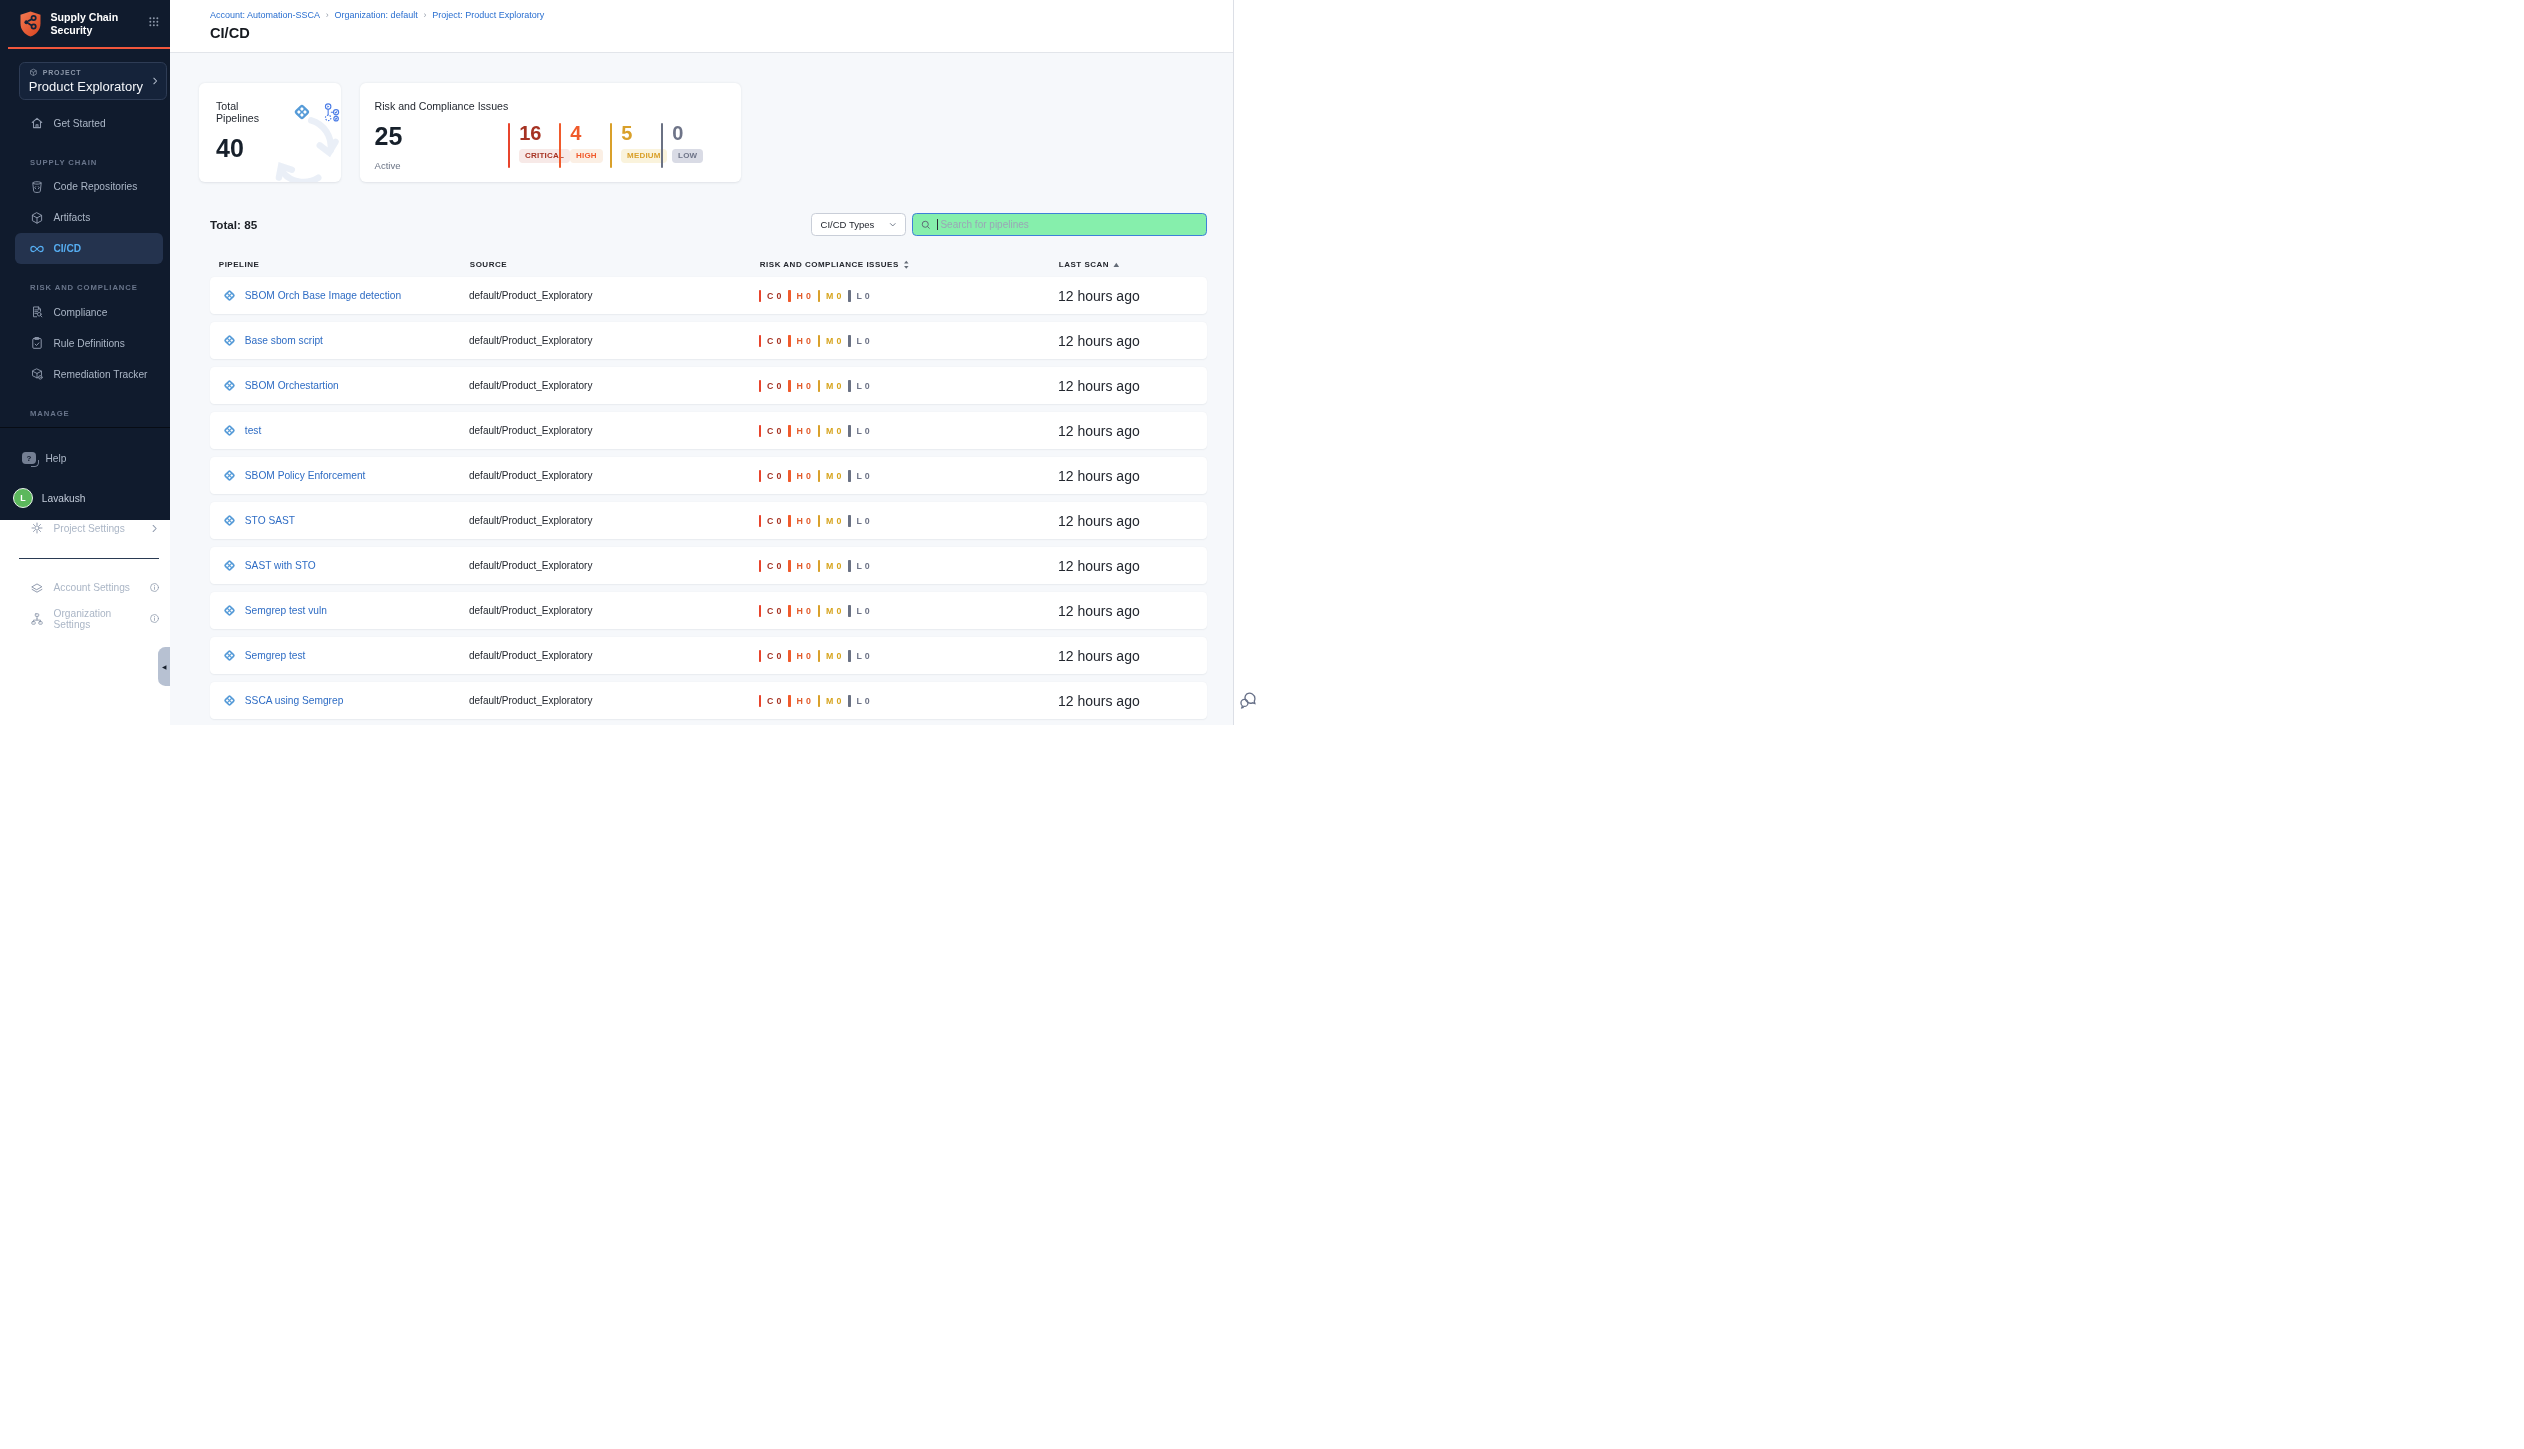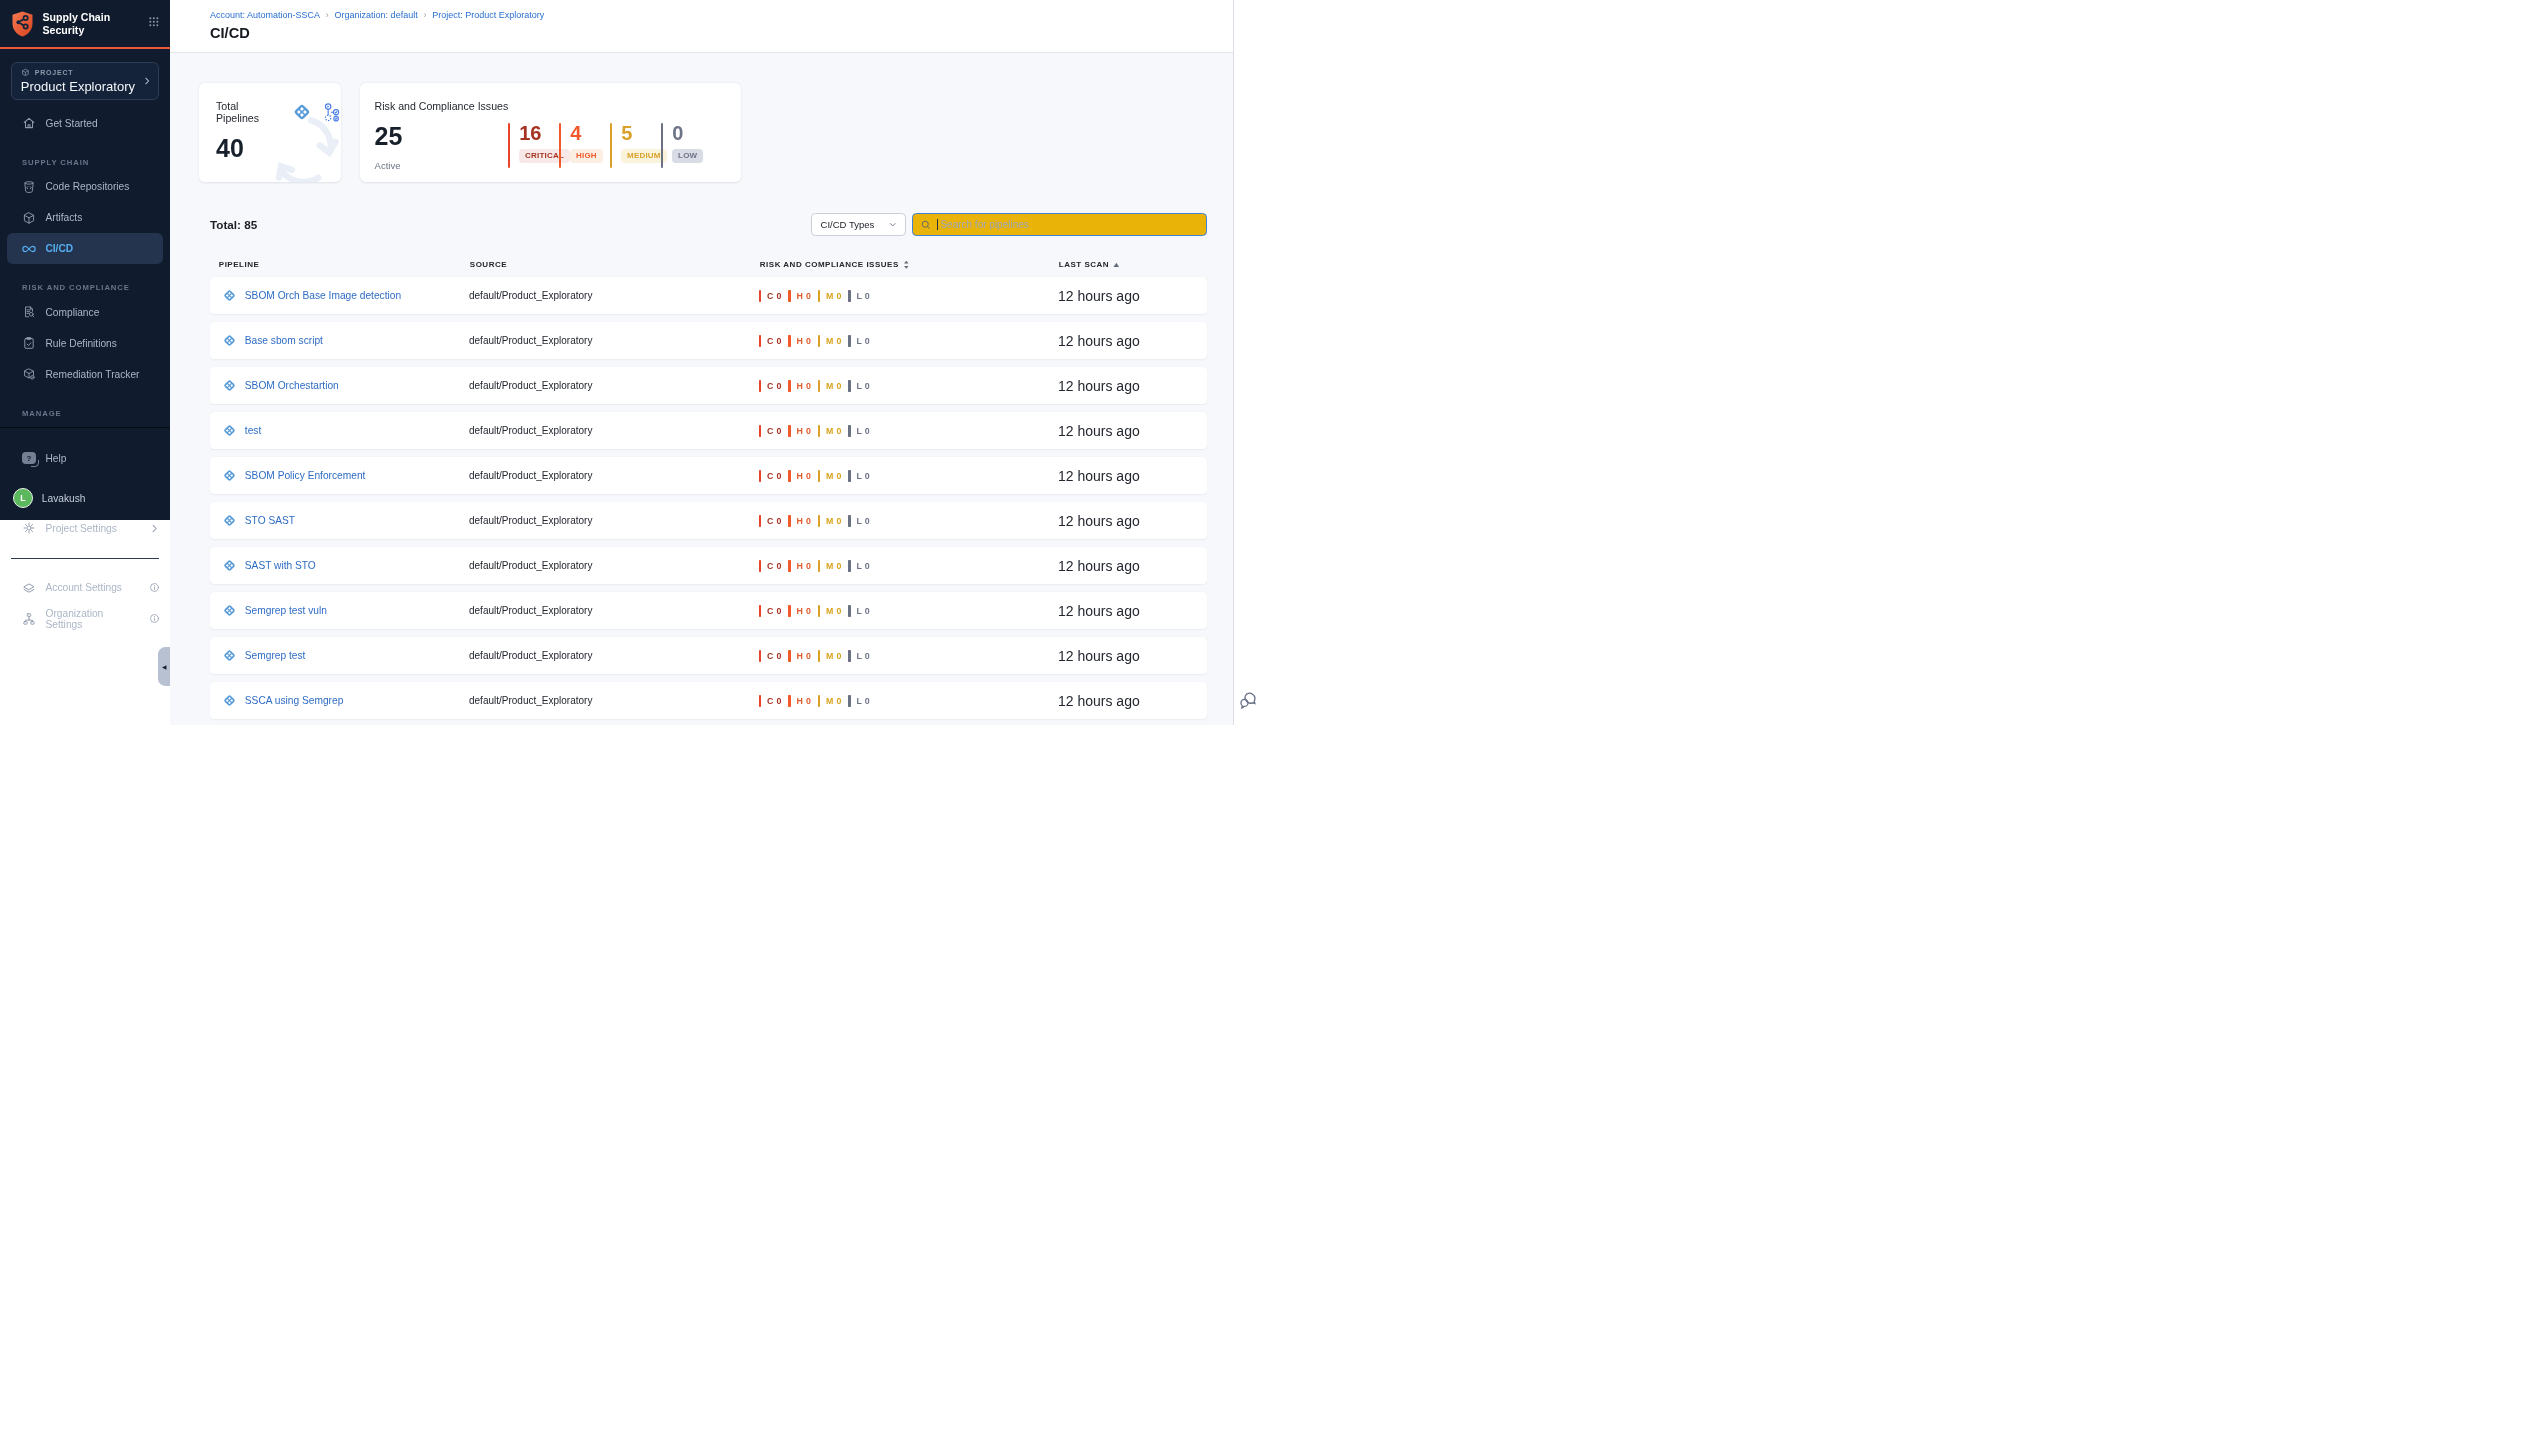--- a/index.html
+++ b/index.html
@@ -1,20 +1,20 @@
 <!DOCTYPE html>
 <html style="font-size:11.7px"><head>
 <meta charset="utf-8">
 <style>
   * { margin:0; padding:0; box-sizing:border-box; }
   html,body { width:1262px; height:725px; overflow:hidden; font-family:"Liberation Sans", sans-serif; background:#fff; }
   .app { display:flex; width:1262px; height:725px; position:relative; }
 
   
-  .sidebar { width:170px; height:520px; background:#101B2D; position:relative; flex:0 0 170px; }
+  .sidebar { width:170px; height:520px; background:#101B2D; position:relative; flex:0 0 170px;padding-left:8px; }
   .side-head { display:flex; align-items:center; padding:10.2px 10.2px 8.8px 10.2px; }
   .logo { width:25px; height:28px; flex:0 0 25px; }
   .brand { color:#fff; font-size:10.6px; font-weight:700; line-height:1.25; margin-left:7.3px; flex:1; }
   .grid-ic { color:#8D98AA; width:11.7px; height:11.7px; margin-top:-4.4px; cursor:pointer; }
   .accent-line { height:2.2px; background:#F2573C; }
   .project-card { margin:12.4px 11px 0 11px; border:0.7px solid #2E3C55; background:#15233A; border-radius:5.8px; padding:5.1px 7.3px 5.8px 8.8px; display:block; width:148px; cursor:pointer; position:relative; }
   .proj-top { display:flex; align-items:center; gap:5.1px; color:#8D98AA; font-size:7px; font-weight:700; letter-spacing:0.8px; }
   .proj-top svg { width:8.8px; height:8.8px; }
   .proj-name { color:#F4F6FA; font-size:13px; margin-top:2.2px; }
   .proj-chev { position:absolute; right:5.8px; top:50%; transform:translateY(-50%); color:#B6C0CF; width:10.2px; height:10.2px; }
@@ -63,21 +63,21 @@
   .sev-bar { width:2.2px; height:45px; border-radius:1.5px; flex:0 0 2.2px; }
   .sev-body { margin-left:8.8px; }
   .sev-num { font-size:20px; font-weight:700; line-height:1; }
   .sev-badge { display:inline-block; margin-top:6.6px; padding:2.2px 5.8px; border-radius:3.7px; font-size:8px; font-weight:700; letter-spacing:0.2px; }
 
   .toolbar { display:flex; align-items:center; margin-top:31px; }
   .total-label { font-size:11.7px; font-weight:700; color:#1C2026; margin-left:11px; }
   .toolbar-right { margin-left:auto; display:flex; gap:6.6px; }
   .type-select { width:95px; height:23.4px; background:#fff; border:0.7px solid #C9CED8; border-radius:4.4px; display:flex; align-items:center; padding:0 7.3px 0 8.8px; font-size:9.5px; color:#22262E; cursor:pointer; }
   .type-select .chev { margin-left:auto; width:9.5px; height:9.5px; color:#6E7787; }
-  .search-box { width:295px; height:23.4px; background:#eab308; border:1.5px solid #3F80D8; border-radius:4.4px; position:relative; display:flex; align-items:center; }
+  .search-box { width:295px; height:23.4px; background:#86efac; border:1.5px solid #3F80D8; border-radius:4.4px; position:relative; display:flex; align-items:center; }
   .search-box .s-ic { position:absolute; left:6.6px; top:5.1px; width:11.7px; height:11.7px; color:#5A6472; }
   .search-box .caret { position:absolute; left:23.4px; top:5.1px; width:1.1px; height:11px; background:#2B2F36; }
   .search-box input { border:none; outline:none; background:transparent; width:100%; height:100%; padding-left:27px; font-size:10px; color:#2B2F36; font-family:"Liberation Sans", sans-serif; }
   .search-box input::placeholder { color:#9AA6B6; }
 
   .tbl { margin-left:11px; width:997px; }
   .tbl-head { display:grid; grid-template-columns:251px 290px 299px 1fr; margin-top:23.4px; padding-left:8.8px; }
   .th { font-size:8px; font-weight:700; letter-spacing:0.5px; color:#24272E; display:flex; align-items:center; gap:4.4px; }
   .th .sort { color:#636B76; display:inline-flex; }
   .row { display:grid; grid-template-columns:246px 290px 299px 1fr; align-items:center; background:#fff; border-radius:4.4px; height:37px; margin-top:8px; padding-left:13px; box-shadow:0 0.7px 1.5px rgba(20,30,50,.06); cursor:pointer; }

